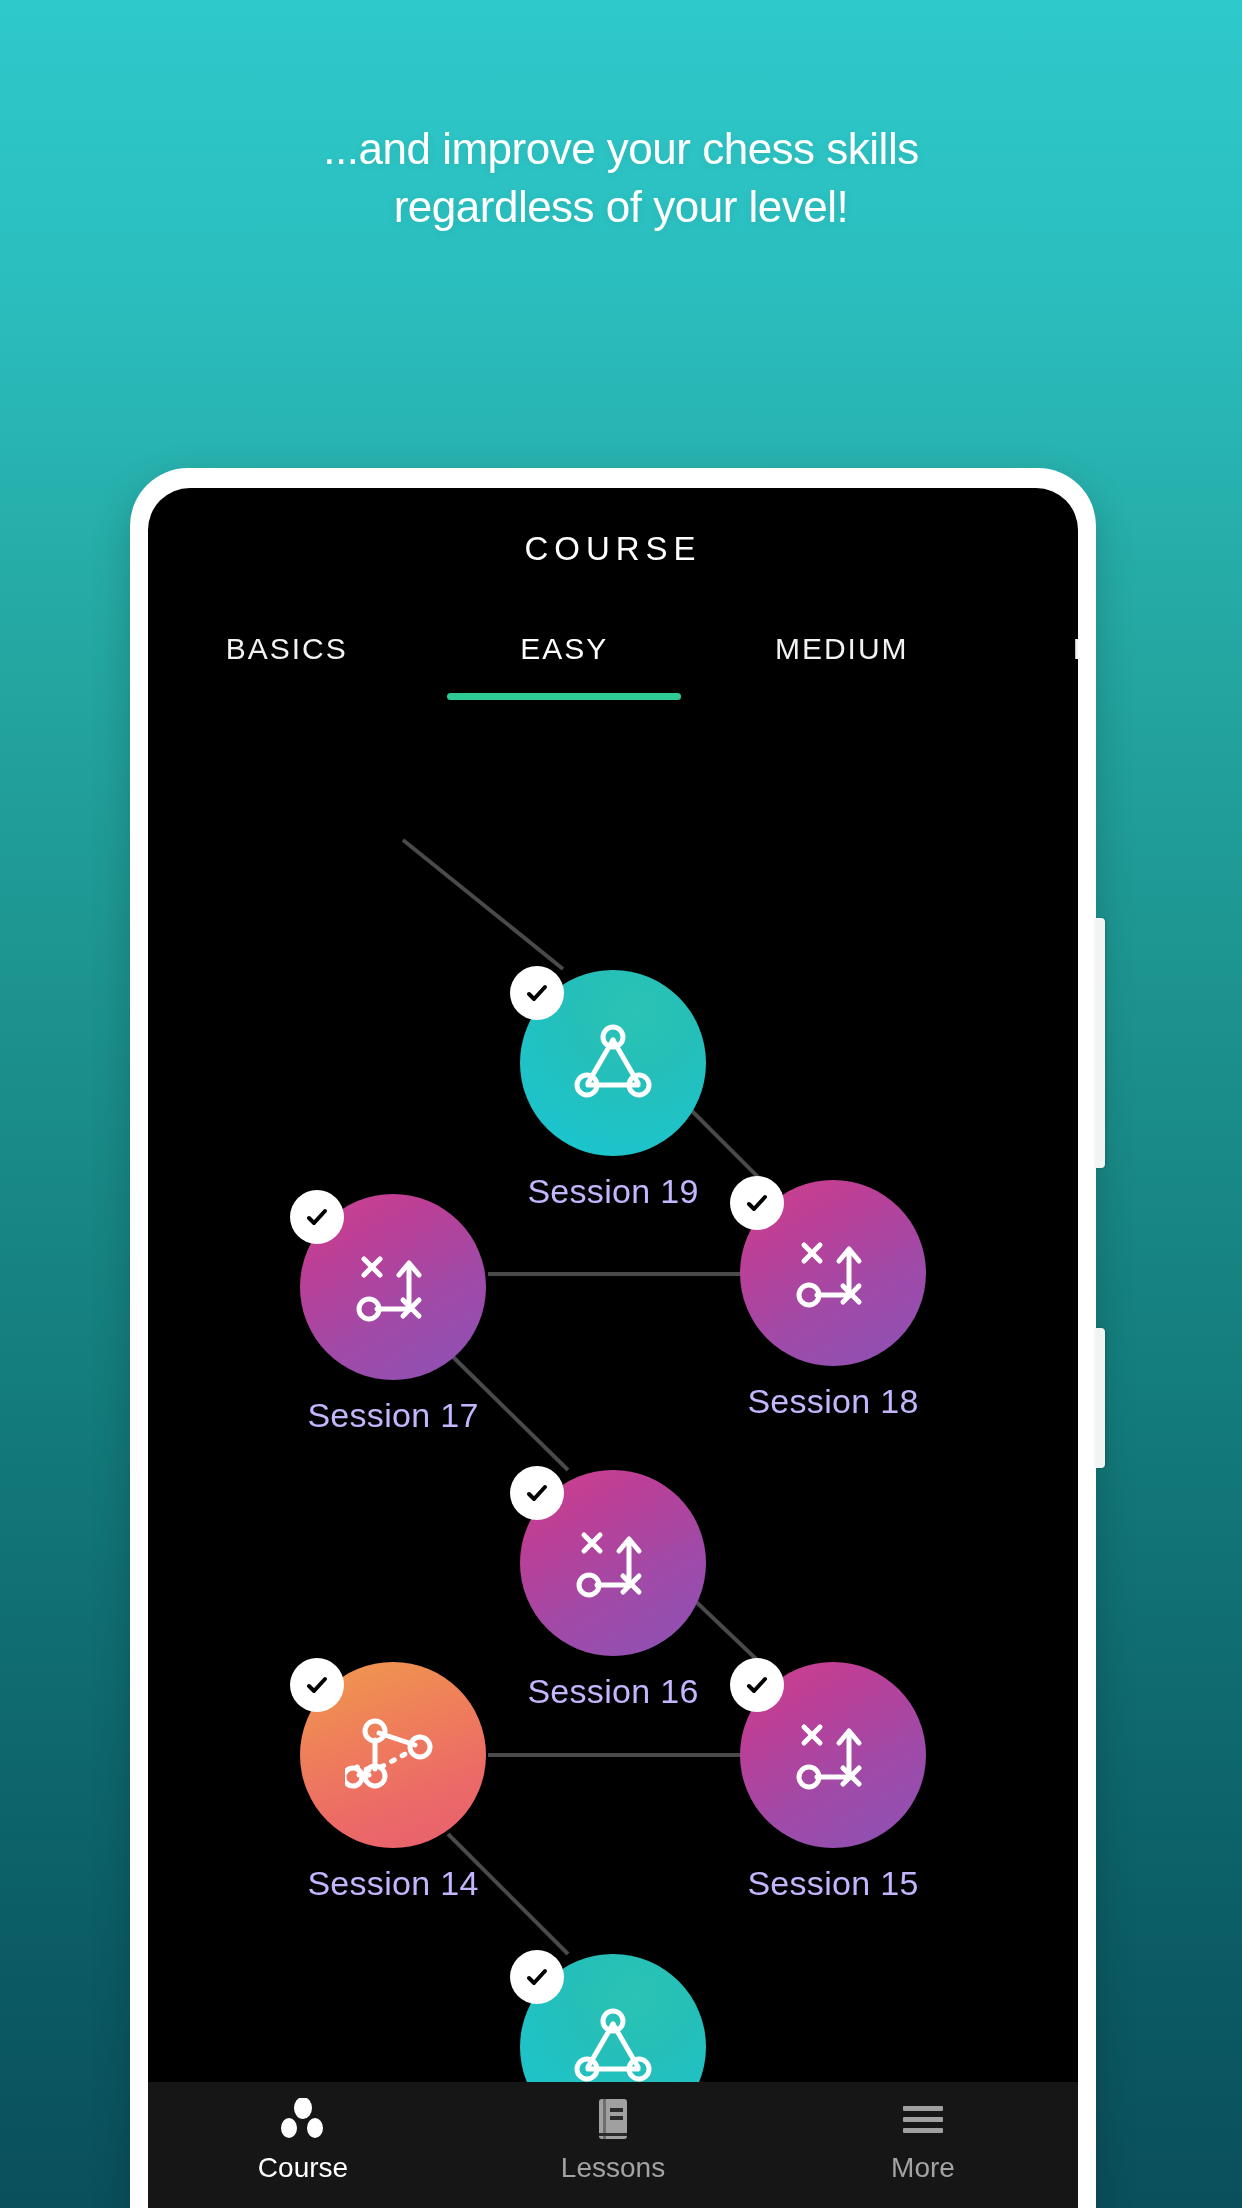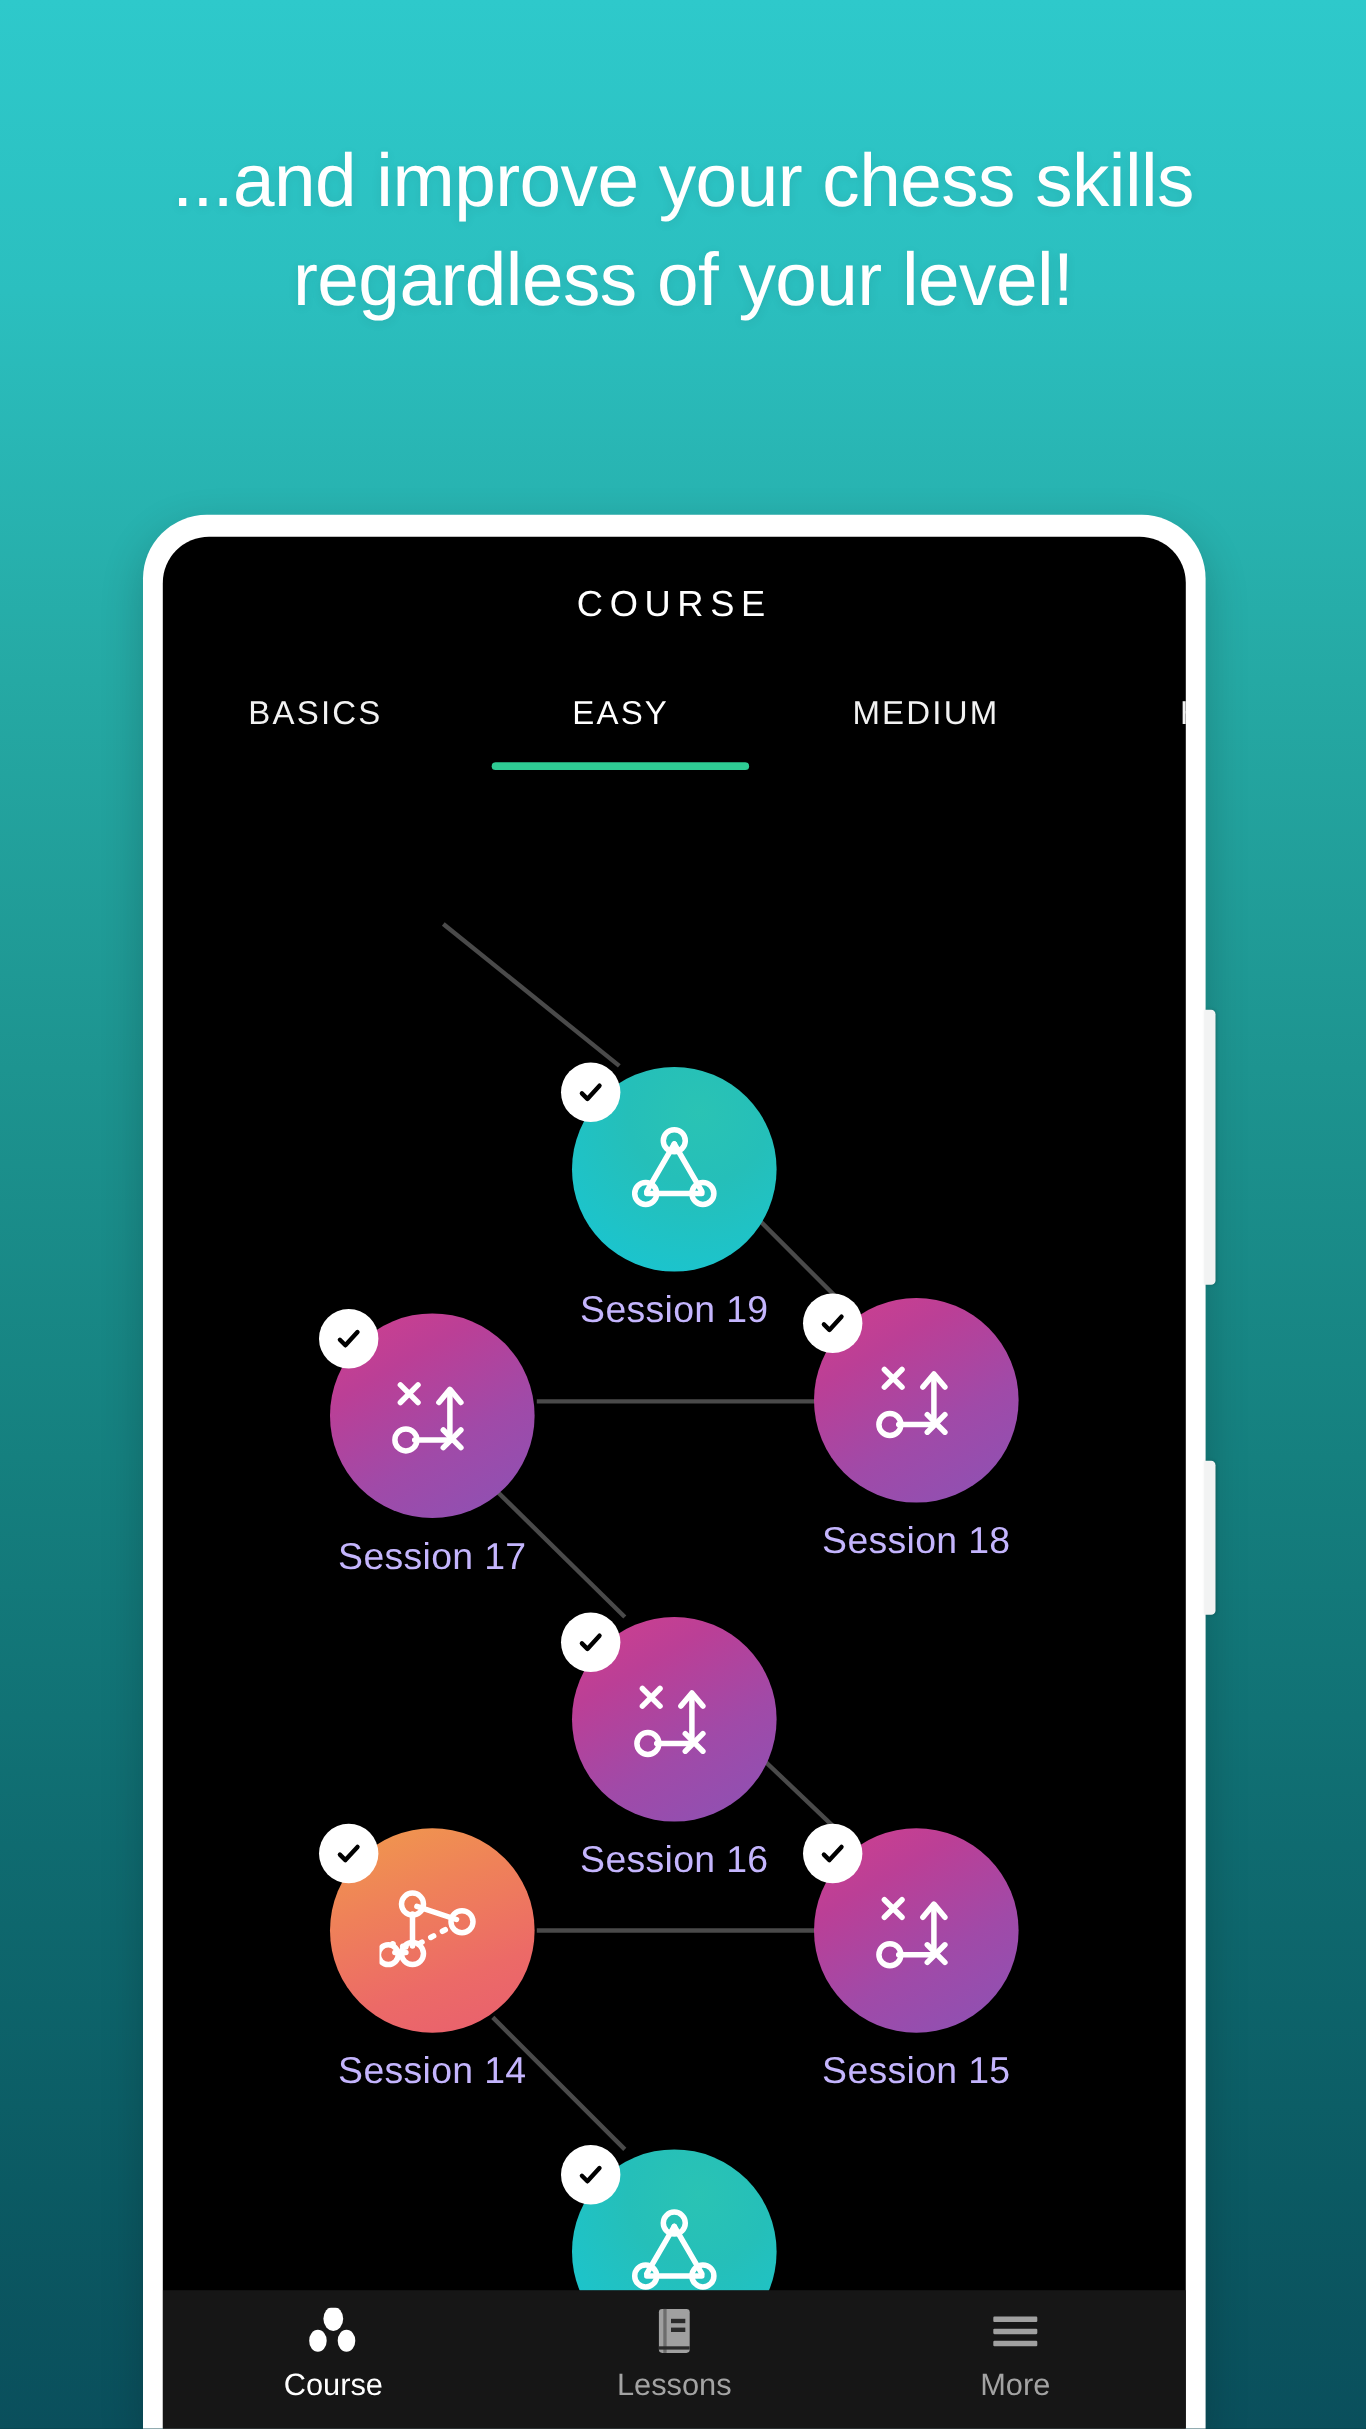--- a/index.html
+++ b/index.html
@@ -24,21 +24,21 @@
       #0b5a63 90%,
       #0a4f5c 100%);
   }
 
   
   #headline {
     position:absolute;
     top:120px; left:0; width:1242px;
     text-align:center;
     color:#ffffff;
-    font-size:68px;
+    font-size:44px;
     line-height:1.32;
     font-weight:400;
     letter-spacing:-0.5px;
     text-shadow:0 2px 10px rgba(0,0,0,0.08);
   }
 
   
   #phone {
     position:absolute;
     left:130px;

